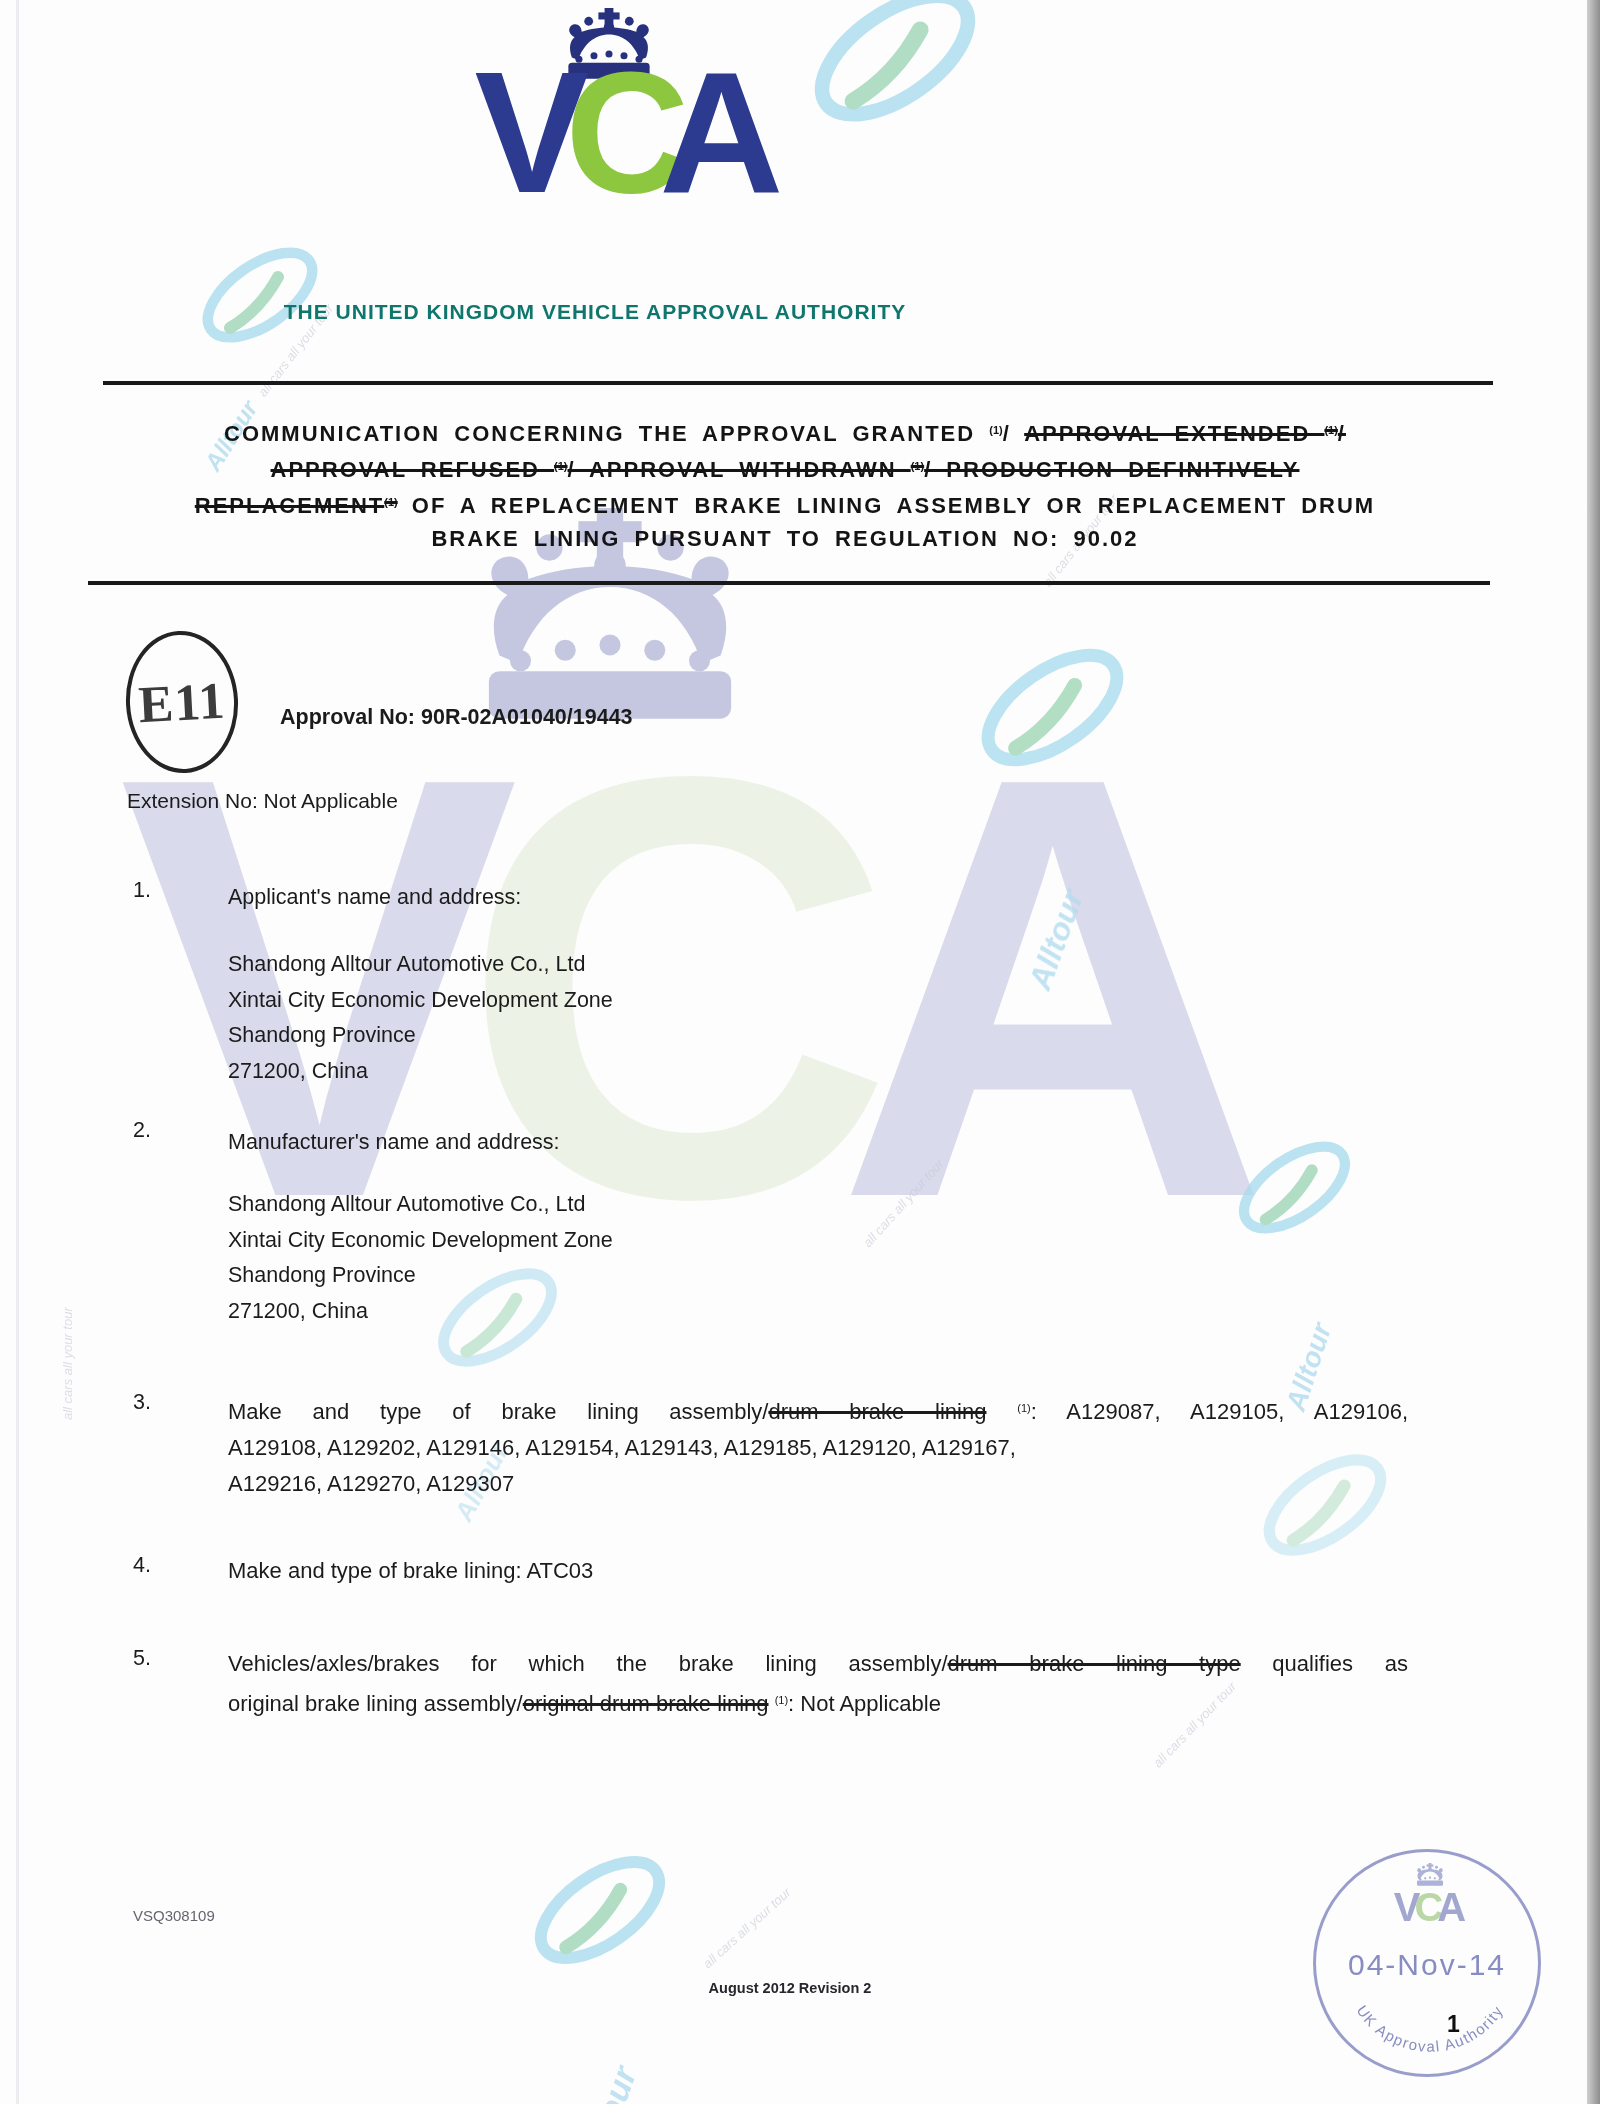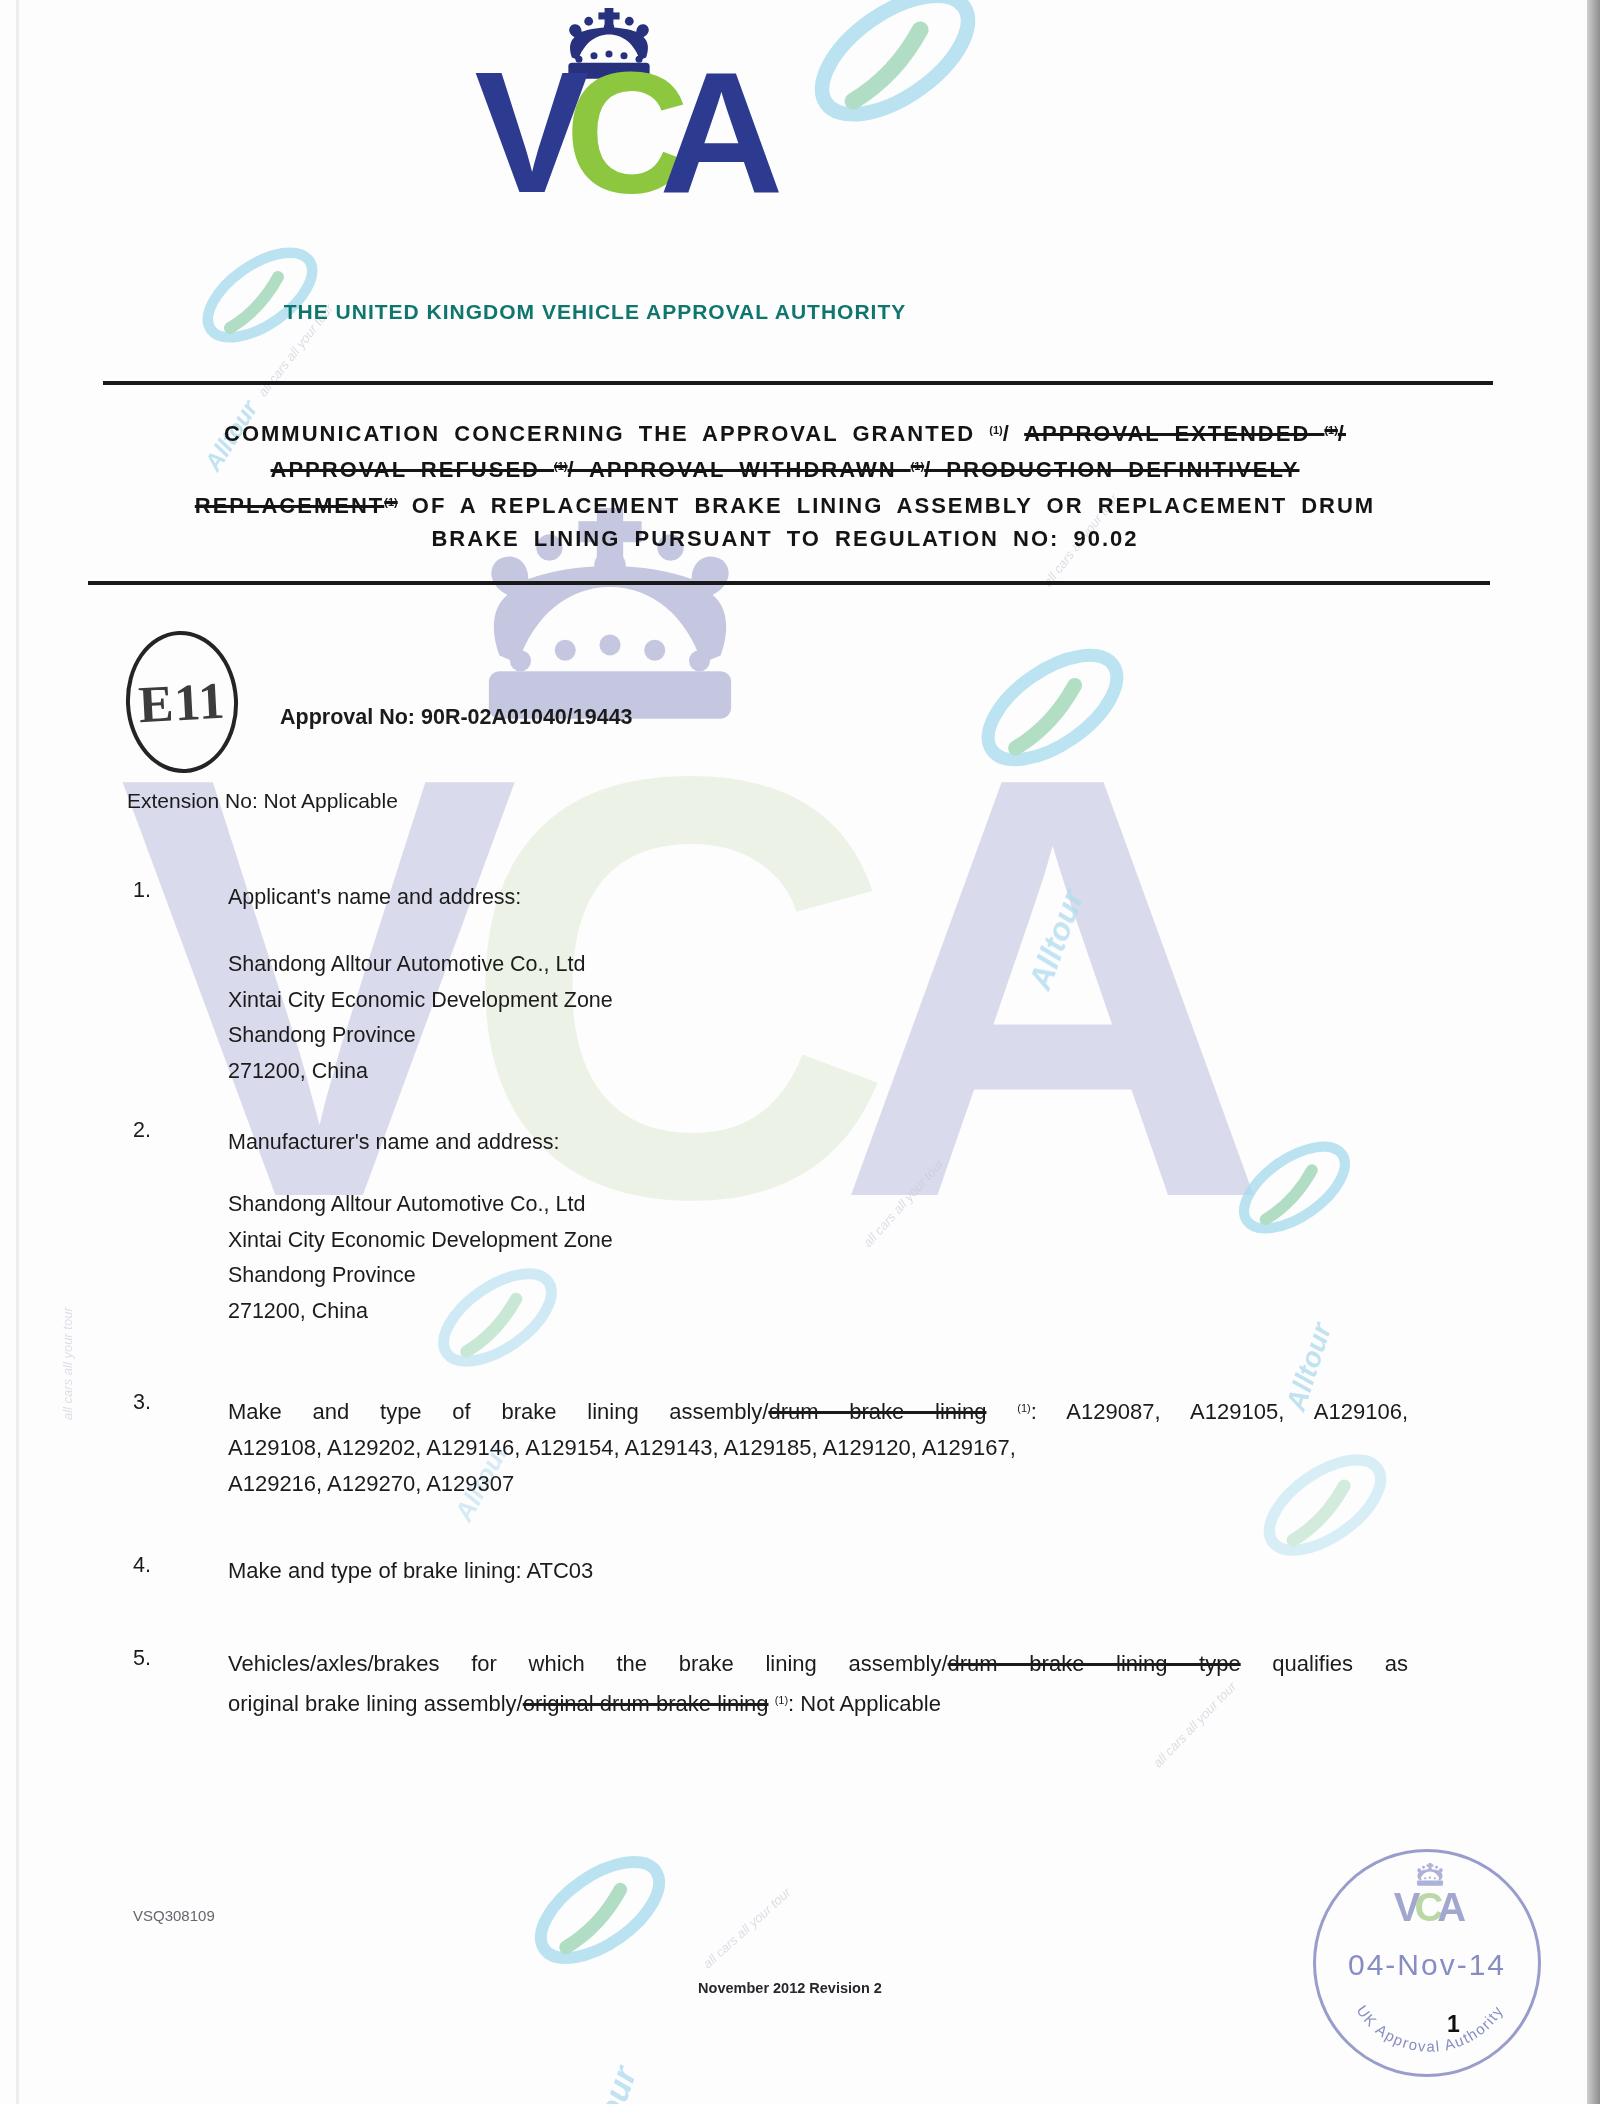--- a/index.html
+++ b/index.html
@@ -268,21 +268,21 @@
     </div>
 
     <div class="item-num" style="top:1646px;">5.</div>
     <div class="para" style="top:1646px;">
       <div class="line stretch"><span>Vehicles/axles/brakes for which the brake lining assembly/</span><span class="strike">drum brake lining type</span><span> qualifies as</span></div>
       <div class="line"><span>original brake lining assembly/</span><span class="strike">original drum brake lining</span><span> </span><span class="sup">(1)</span><span>: Not Applicable</span></div>
     </div>
 
     <div class="ref-code">VSQ308109</div>
     <div class="agency">
-      <div>November 2012 Revision 2</div>
+      <div>August 2012 Revision 2</div>
     </div>
 
     <div class="stamp">
       <svg class="stamp-crown" viewBox="0 0 120 84">
           <use href="#crown-shape"></use>
         </svg>
       <div class="stamp-letters">
         <span class="sv">V</span><span class="sc">C</span><span class="sa">A</span>
       </div>
       <div class="stamp-date">04-Nov-14</div>

